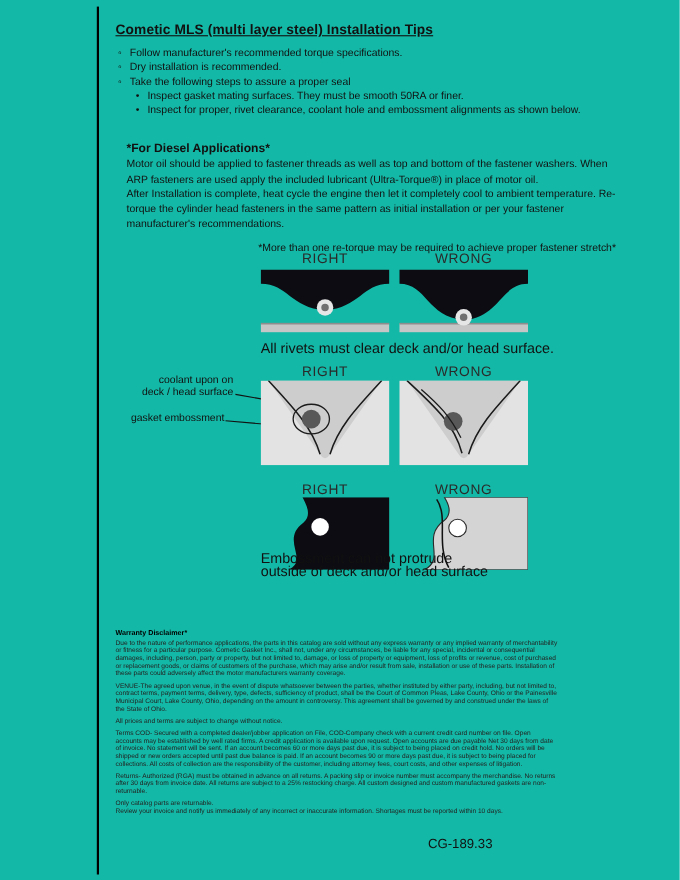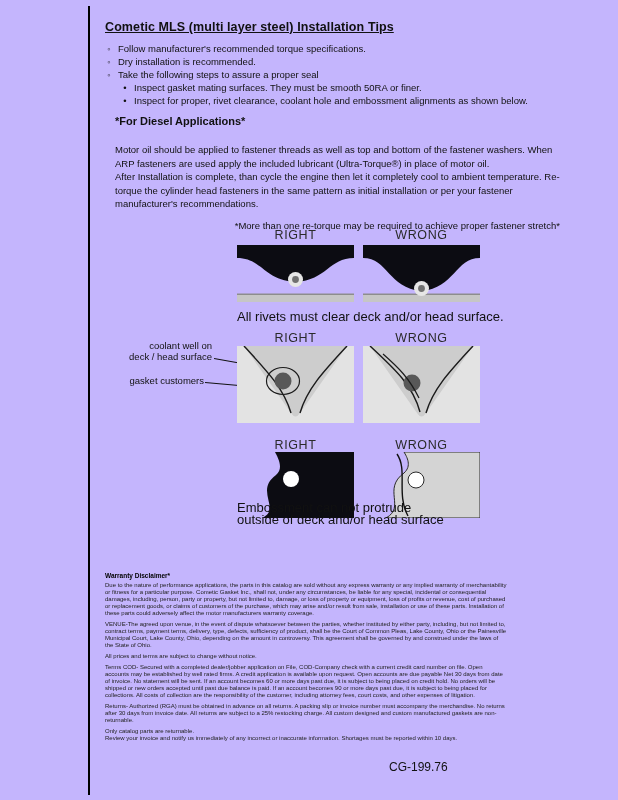--- a/index.html
+++ b/index.html
@@ -2,35 +2,35 @@
 <html><head>
 <meta charset="utf-8">
 <style>
   * { margin:0; padding:0; box-sizing:border-box; }
   html,body { background:#ffffff; }
   body {
     width:618px; height:800px;
     font-family:"Liberation Sans", sans-serif;
     color:#111;
   }
-  .page { position:relative; width:618px; height:800px; background:#c4b5fd; overflow:hidden; }
+  .page { position:relative; width:618px; height:800px; background:#14b8a6; overflow:hidden; }
   .left-rule { position:absolute; left:88px; top:6px; width:2px; height:789px; background:#000; }
 
   .title {
     position:absolute; left:105px; top:20px;
     font-size:12.5px; font-weight:bold; text-decoration:underline;
     letter-spacing:0.1px;
   }
 
   .tips { position:absolute; left:105px; top:42px; width:480px; font-size:9.5px; }
   .tip { display:flex; gap:5px; line-height:13px; align-items:flex-start; }
   .tip .bullet { width:8px; text-align:center; flex:0 0 8px; }
   .tip.sub { margin-left:16px; }
 
-  .diesel-heading { position:absolute; left:115px; top:115px; font-size:11px; font-weight:bold; }
+  .diesel-heading { position:absolute; left:115px; top:129px; font-size:11px; font-weight:bold; }
   .body { position:absolute; left:115px; width:445px; font-size:9.5px; line-height:13.5px; }
 
   .dlabel { position:absolute; width:117px; text-align:center; font-size:12.5px; color:#2a2a2a; letter-spacing:0.6px; }
   .figure { position:absolute; width:117px; }
   .figure svg { display:block; }
   .caption { position:absolute; font-size:13px; line-height:12px; }
 
   .ann-line { position:absolute; font-size:9.5px; text-align:right; line-height:11px; }
   .leader { position:absolute; height:1.2px; background:#111; transform-origin:left center; }
 
@@ -67,21 +67,21 @@
       <span>Inspect gasket mating surfaces.  They must be smooth 50RA or finer.</span>
     </div>
     <div class="tip sub">
       <span class="bullet">•</span>
       <span>Inspect for proper, rivet clearance, coolant hole and embossment alignments as shown below.</span>
     </div>
   </div>
 
   <div class="diesel-heading">*For Diesel Applications*</div>
   <p class="body" style="top:143px;">Motor oil should be applied to fastener threads as well as top and bottom of the fastener washers. When ARP fasteners are used apply the included lubricant (Ultra-Torque®) in place of motor oil.</p>
-  <p class="body" style="top:170px;">After Installation is complete, than cycle the engine then let it completely cool to ambient temperature. Re-torque the cylinder head fasteners in the same pattern as initial installation or per your fastener manufacturer's recommendations.</p>
+  <p class="body" style="top:170px;">After Installation is complete, heat cycle the engine then let it completely cool to ambient temperature. Re-torque the cylinder head fasteners in the same pattern as initial installation or per your fastener manufacturer's recommendations.</p>
   <p class="body" style="top:219px;text-align:right;">*More than one re-torque may be required to achieve proper fastener stretch*</p>
 
   <div class="dlabel" style="left:237px;top:228px;">RIGHT</div>
   <div class="dlabel" style="left:363px;top:228px;">WRONG</div>
 
   <div class="figure" style="left:237px;top:245px;">
     <svg viewBox="0 0 117 62" width="117" height="62">
       <rect x="0" y="49" width="117" height="8" fill="#c6c6c6"></rect>
       <rect x="0" y="48.5" width="117" height="1.5" fill="#8d8d8d"></rect>
       <path d="M0,0 H117 V13 C92,13 90,35 58.5,37 C27,35 25,13 0,13 Z" fill="#0c0c12"></path>
@@ -96,23 +96,23 @@
       <path d="M0,0 H117 V13 C92,13 92,43 58.5,46 C25,43 25,13 0,13 Z" fill="#0c0c12"></path>
       <circle cx="58.5" cy="43.5" r="7.5" fill="#e6e6e6"></circle>
       <circle cx="58.5" cy="43.5" r="3.4" fill="#707070"></circle>
     </svg>
   </div>
   <div class="caption" style="left:237px;top:311px;">All rivets must clear deck and/or head surface.</div>
 
   <div class="dlabel" style="left:237px;top:331px;">RIGHT</div>
   <div class="dlabel" style="left:363px;top:331px;">WRONG</div>
 
-  <div class="ann-line" style="left:98px;top:340px;width:114px;">coolant well on</div>
+  <div class="ann-line" style="left:98px;top:340px;width:114px;">coolant upon on</div>
   <div class="ann-line" style="left:98px;top:351px;width:114px;">deck / head surface</div>
-  <div class="ann-line" style="left:92px;top:375px;width:112px;">gasket customers</div>
+  <div class="ann-line" style="left:92px;top:375px;width:112px;">gasket embossment</div>
   <div class="leader" style="left:214px;top:358px;width:68px;transform:rotate(10deg);"></div>
   <div class="leader" style="left:205px;top:382px;width:58px;transform:rotate(5deg);"></div>
 
   <div class="figure" style="left:237px;top:346px;">
     <svg viewBox="0 0 117 77" width="117" height="77">
       <rect width="117" height="77" fill="#e3e3e3"></rect>
       <path d="M7,0 H110 L63,67 Q58.5,74 54,67 Z" fill="#cdcdcd"></path>
       <path d="M7,0 C31,26 47,43 54,67" stroke="#1b1b1b" stroke-width="1.4" fill="none"></path>
       <path d="M110,0 C86,26 70,43 63,67" stroke="#1b1b1b" stroke-width="1.4" fill="none"></path>
       <ellipse cx="46" cy="35" rx="16.5" ry="13.5" fill="none" stroke="#1b1b1b" stroke-width="1.2"></ellipse>
@@ -152,14 +152,14 @@
     <div class="w-head">Warranty Disclaimer*</div>
     <p class="w-p">Due to the nature of performance applications, the parts in this catalog are sold without any express warranty or any implied warranty of merchantability or fitness for a particular purpose.  Cometic Gasket Inc., shall not, under any circumstances, be liable for any special, incidental or consequential damages, including, person, party or property, but not limited to, damage, or loss of property or equipment, loss of profits or revenue, cost of purchased or replacement goods, or claims of customers of the purchase, which may arise and/or result from sale, installation or use of these parts.  Installation of these parts could adversely affect the motor manufacturers warranty coverage.</p>
     <p class="w-p">VENUE-The agreed upon venue, in the event of dispute whatsoever between the parties, whether instituted by either party, including, but not limited to, contract terms, payment terms, delivery, type, defects, sufficiency of product, shall be the Court of Common Pleas, Lake County, Ohio or the Painesville Municipal Court, Lake County, Ohio, depending on the amount in controversy. This agreement shall be governed by and construed under the laws of the State of Ohio.</p>
     <p class="w-p">All prices and terms are subject to change without notice.</p>
     <p class="w-p">Terms COD- Secured with a completed dealer/jobber application on File, COD-Company check with a current credit card number on file.  Open accounts may be established by well rated firms.  A credit application is available upon request.  Open accounts are due payable Net 30 days from date of invoice.  No statement will be sent.  If an account becomes 60 or more days past due, it is subject to being placed on credit hold.  No orders will be shipped or new orders accepted until past due balance is paid.  If an account becomes 90 or more days past due, it is subject to being placed for collections.  All costs of collection are the responsibility of the customer, including attorney fees, court costs, and other expenses of litigation.</p>
     <p class="w-p">Returns- Authorized (RGA) must be obtained in advance on all returns.  A packing slip or invoice number must accompany the merchandise.  No returns after 30 days from invoice date.  All returns are subject to a 25% restocking charge.  All custom designed and custom manufactured gaskets are non-returnable.</p>
     <p class="w-p tight">Only catalog parts are returnable.</p>
     <p class="w-p">Review your invoice and notify us immediately of any incorrect or inaccurate information.  Shortages must be reported within 10 days.</p>
   </div>
 
-  <div class="footer-code">CG-199.76</div>
+  <div class="footer-code">CG-189.33</div>
 </div>
 
 </body></html>

